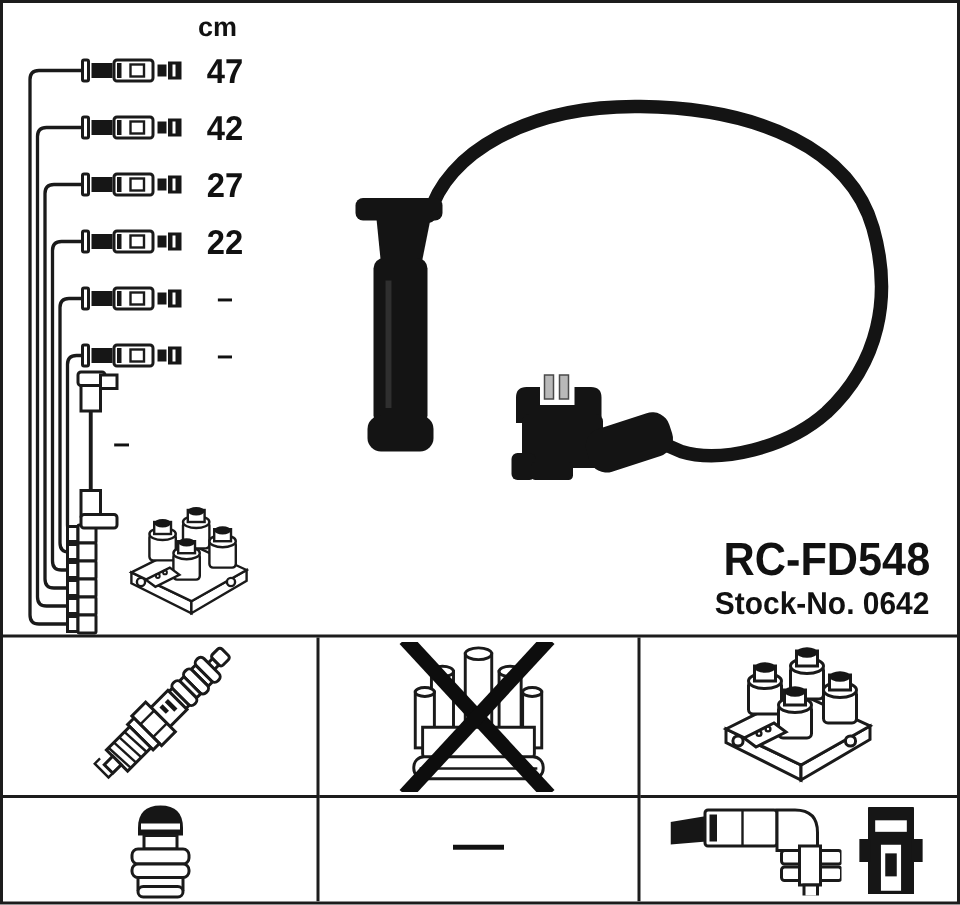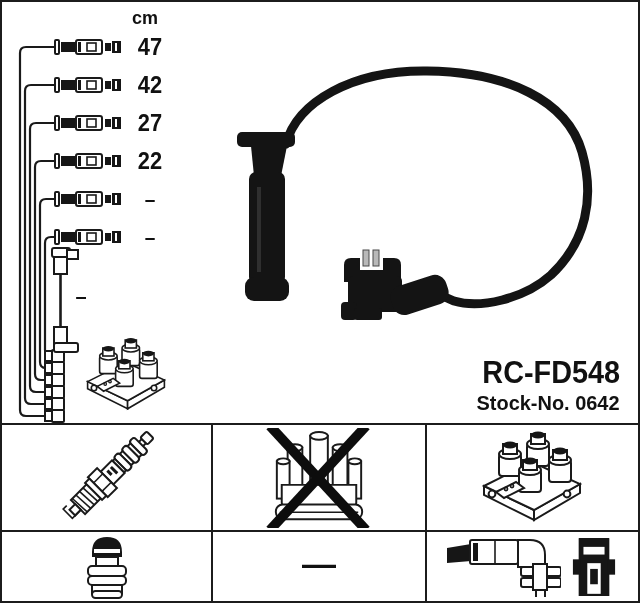--- a/index.html
+++ b/index.html
@@ -3,21 +3,21 @@
 <meta charset="utf-8">
 <style>
   html,body{margin:0;padding:0;background:#888;}
   .stage{
     position:relative;width:640px;height:603px;margin:0 auto;
     background:#fff;border:2px solid #1c1c1c;box-sizing:border-box;
     font-family:"Liberation Sans", sans-serif;color:#111;overflow:hidden;
   }
   .abs{position:absolute;}
   
-  .unit-label{left:112px;top:6px;width:44px;text-align:right;font-size:18px;font-weight:bold;}
+  .unit-label{left:130px;top:6px;width:44px;text-align:left;font-size:18px;font-weight:bold;}
   .len{left:122px;width:52px;height:26px;text-align:center;font-size:23px;font-weight:bold;line-height:26px;transform:scaleX(.95);}
   .len-0{top:32px;} .len-1{top:70px;} .len-2{top:108px;} .len-3{top:146px;}
   .len-4{top:184px;font-size:20px;} .len-5{top:222px;font-size:20px;}
   .coil-dash{left:62px;top:283px;width:34px;text-align:center;font-size:20px;font-weight:bold;}
   
   .part-model{right:18px;top:353px;font-size:31px;font-weight:bold;transform:scaleX(.93);transform-origin:right center;white-space:nowrap;}
   .part-stock{right:18px;top:389px;font-size:21px;font-weight:bold;transform:scaleX(.95);transform-origin:right center;white-space:nowrap;}
   
   .legend{left:0;right:0;bottom:0;top:421px;display:grid;
     grid-template-columns:1fr 1.01fr 1fr;grid-template-rows:105px 1fr;

